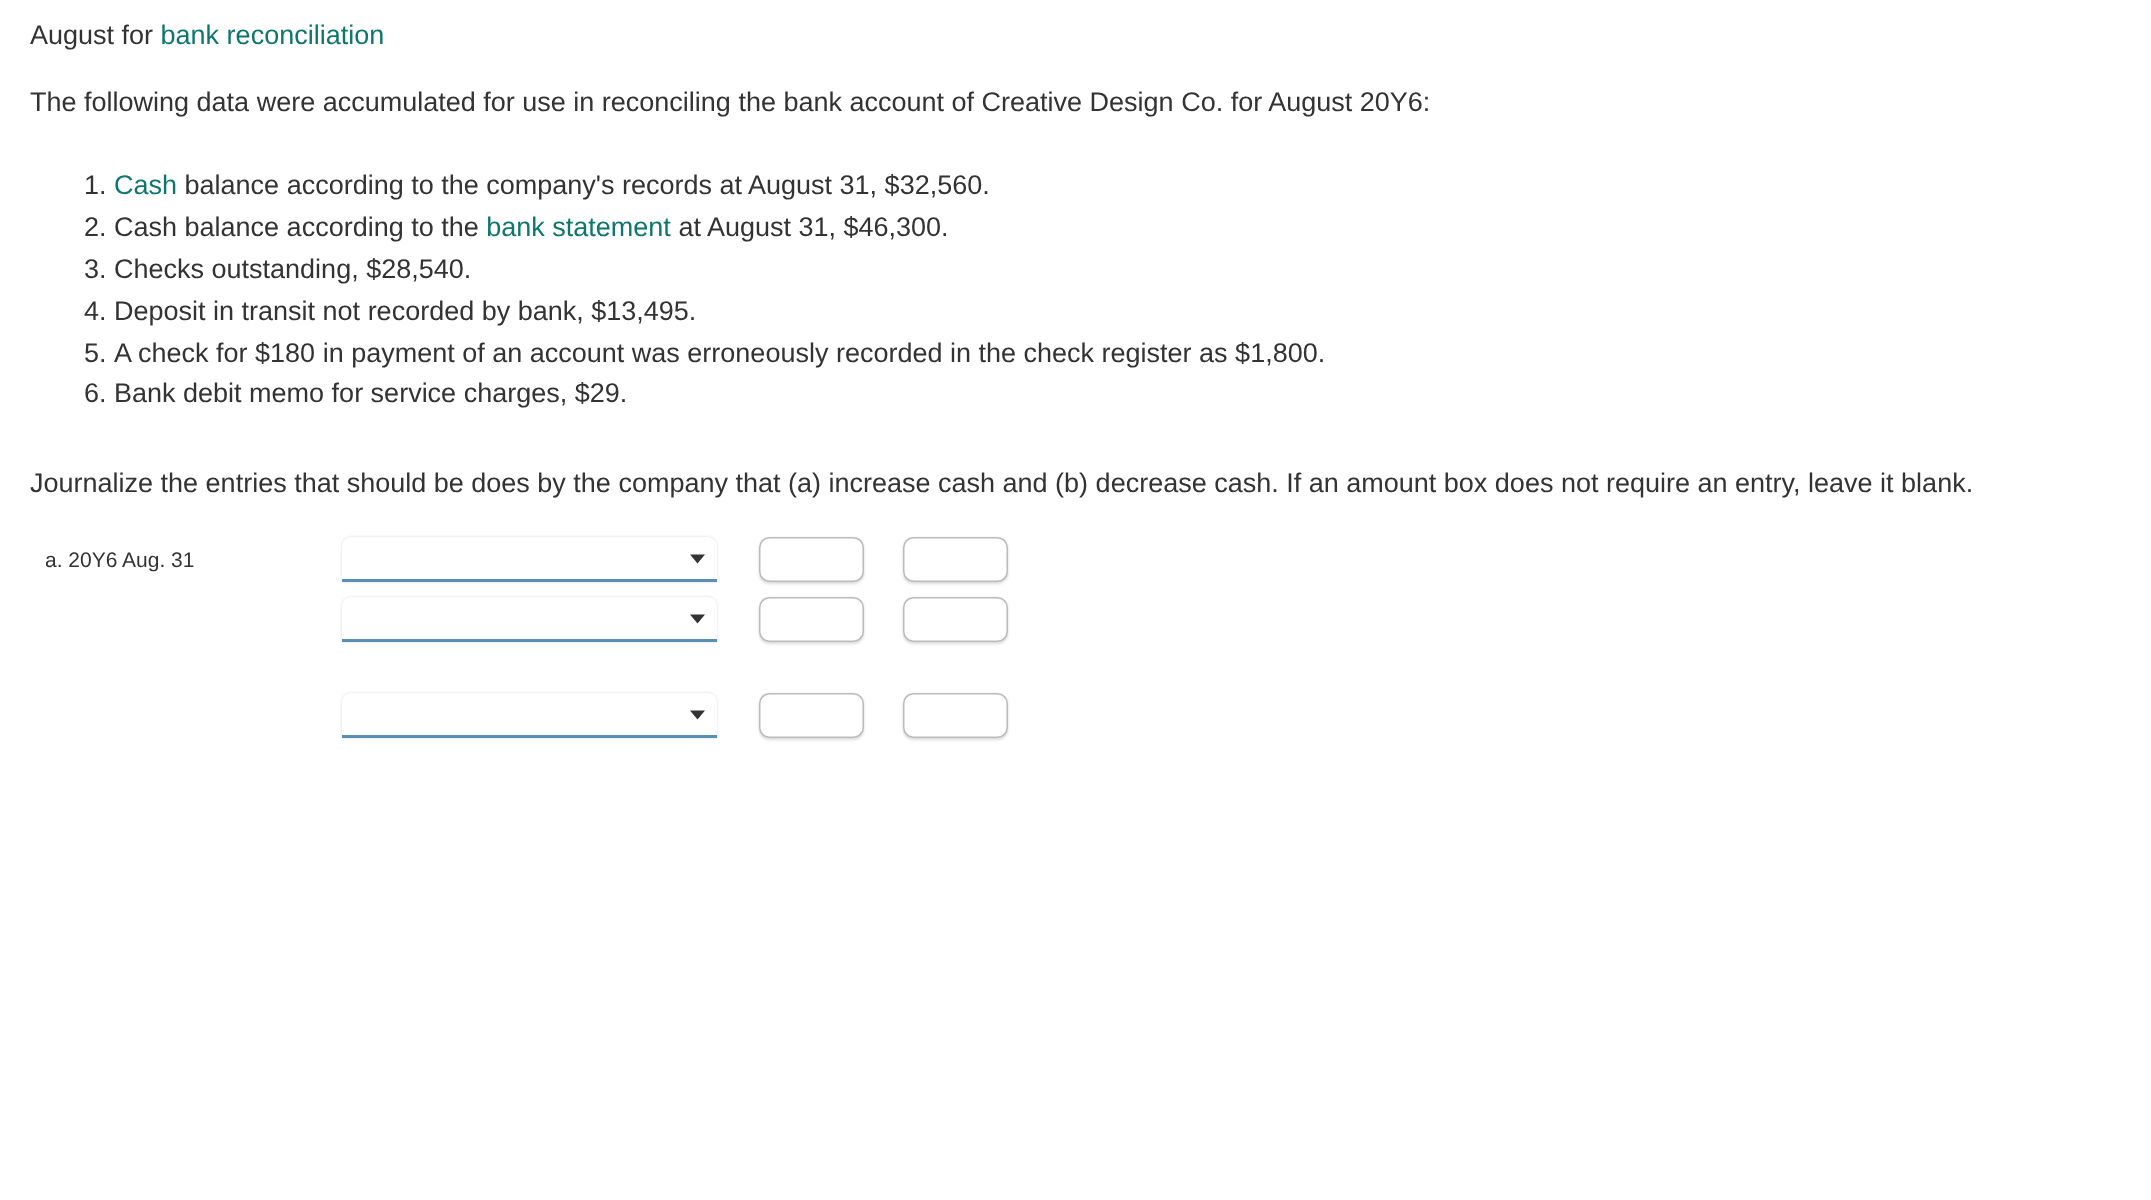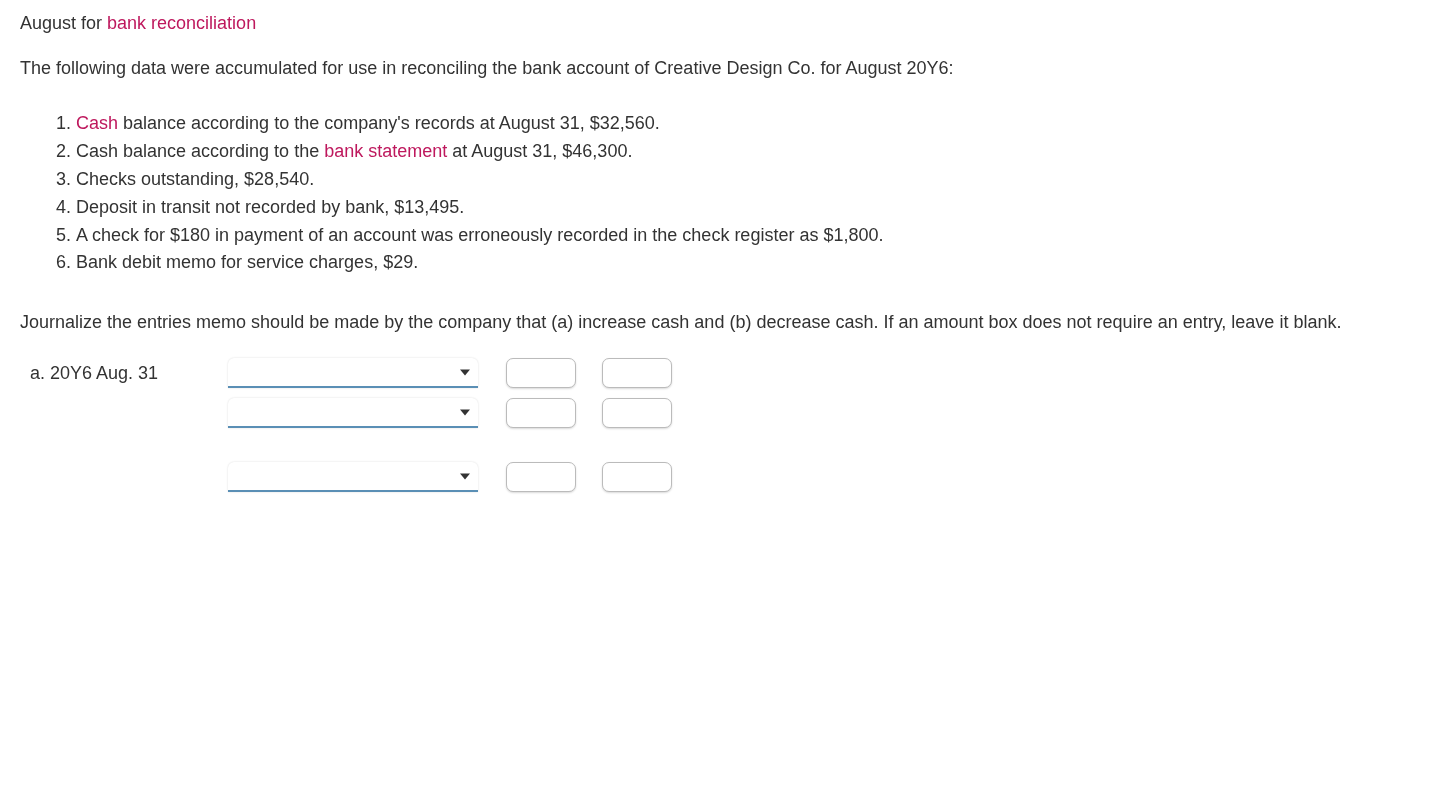--- a/index.html
+++ b/index.html
@@ -7,21 +7,21 @@
     font-size: 18px;
     color: #333;
     margin: 0;
     padding: 10px 20px;
     line-height: 1.5;
   }
   .title-line {
     margin-bottom: 18px;
   }
   .keyword {
-    color: #be185d;
+    color: #0f766e;
     text-align: right;
   }
   .intro {
     margin-bottom: 28px;
   }
   ol.data-list {
     margin: 0 0 32px 0;
     padding-left: 56px;
   }
   ol.data-list li {
@@ -31,21 +31,21 @@
     margin-bottom: 22px;
   }
   .entry-block {
     display: grid;
     grid-template-columns: 180px 260px 78px 78px;
     column-gap: 18px;
     align-items: center;
     margin-bottom: 10px;
   }
   .label-cell {
-    font-size: 18px;
+    font-size: 14px;
   }
   .select-cell {
     position: relative;
   }
   .select-box {
     width: 250px;
     height: 30px;
     border: none;
     border-bottom: 2px solid #5a8fb5;
     background: #fff;
@@ -95,21 +95,21 @@
   </li>
   <li>
     <span>Cash balance according to the </span><span class="keyword">bank statement</span><span> at August 31, $46,300.</span>
   </li>
   <li>Checks outstanding, $28,540.</li>
   <li>Deposit in transit not recorded by bank, $13,495.</li>
   <li>A check for $180 in payment of an account was erroneously recorded in the check register as $1,800.</li>
   <li>Bank debit memo for service charges, $29.</li>
 </ol>
 
-<div class="instruction">Journalize the entries memo should be made by the company that (a) increase cash and (b) decrease cash. If an amount box does not require an entry, leave it blank.</div>
+<div class="instruction">Journalize the entries that should be does by the company that (a) increase cash and (b) decrease cash. If an amount box does not require an entry, leave it blank.</div>
 
 <div class="table-wrap">
 
   <div class="entry-block">
     <div class="label-cell">a. 20Y6 Aug. 31</div>
     <div class="select-cell">
         <div class="select-box"></div>
       </div>
     <div class="amount-box"></div>
     <div class="amount-box"></div>

